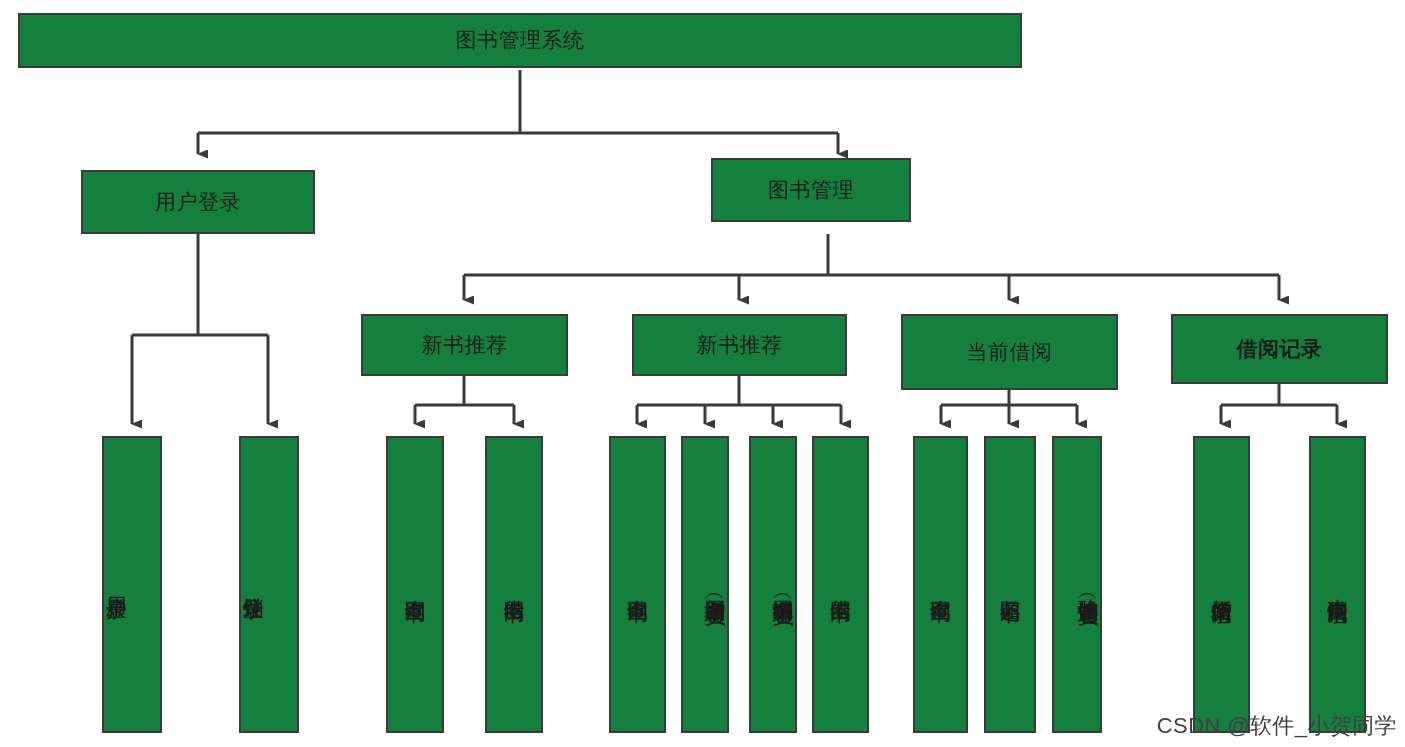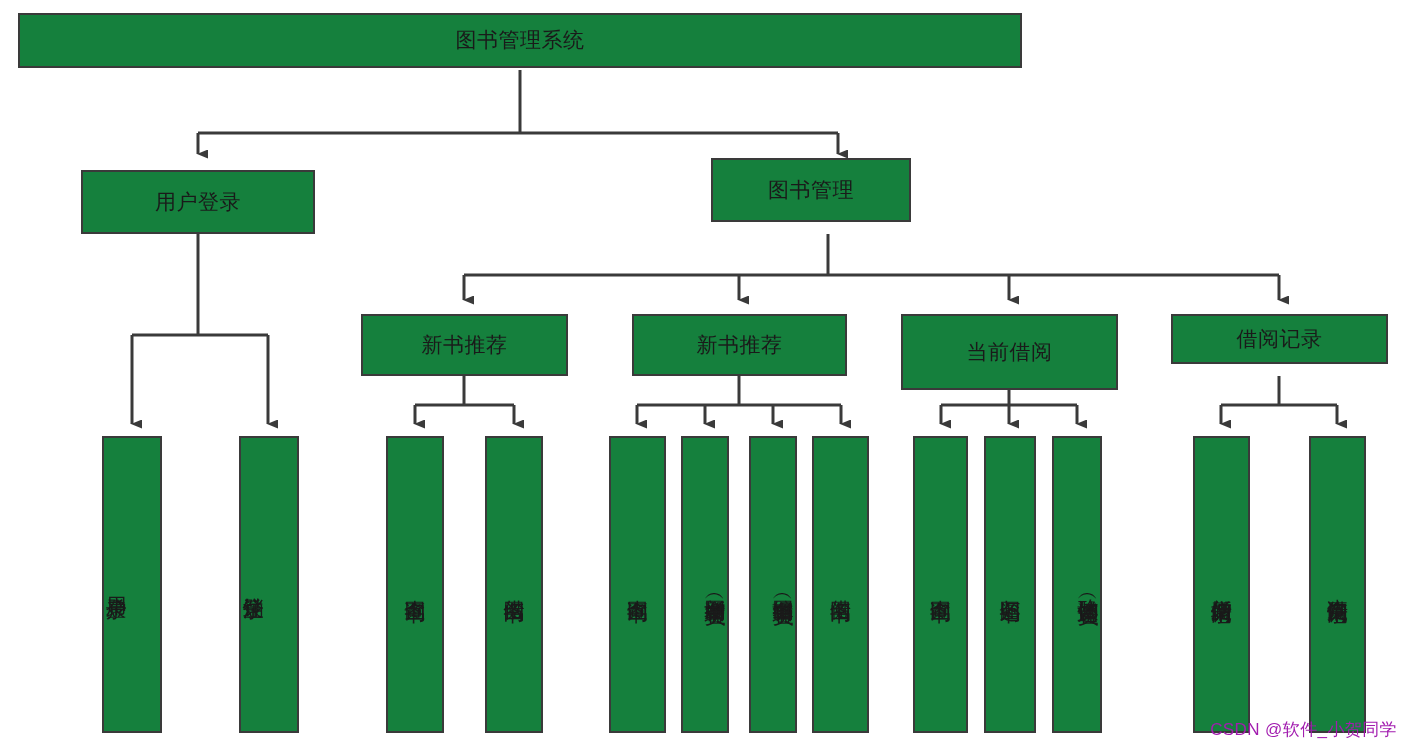--- a/index.html
+++ b/index.html
@@ -54,22 +54,22 @@
     align-items: flex-end;
     padding-bottom: 6px;
   }
   .node.vert.midalign {
     align-items: center;
   }
   .watermark {
     position: absolute;
     right: 8px;
     bottom: 6px;
-    font-size: 17px;
-    color: #a21caf;
+    font-size: 22px;
+    color: #404040;
     letter-spacing: 0.4px;
     white-space: nowrap;
   }
 </style>
 </head>
 <body>
 
 <div id="canvas">
 
   <svg class="connectors" viewBox="0 0 1405 747" xmlns="http://www.w3.org/2000/svg">
@@ -135,21 +135,21 @@
 
   <div class="node horiz" style="left:361px; top:314px; width:207px; height:62px;">
     <span>新书推荐</span>
   </div>
   <div class="node horiz" style="left:632px; top:314px; width:215px; height:62px;">
     <span>新书推荐</span>
   </div>
   <div class="node horiz" style="left:901px; top:314px; width:217px; height:76px;">
     <span>当前借阅</span>
   </div>
-  <div class="node horiz" style="left:1171px; top:314px; width:217px; height:50px;">
+  <div class="node horiz" style="left:1171px; top:314px; width:217px; height:70px;font-weight:bold;">
     <span>借阅记录</span>
   </div>
 
   <div class="node vert botalign" style="left:102px; top:436px; width:60px; height:297px;">
     <span>用户登录</span>
   </div>
   <div class="node vert botalign" style="left:239px; top:436px; width:60px; height:297px;">
     <span>注销登录</span>
   </div>
 

